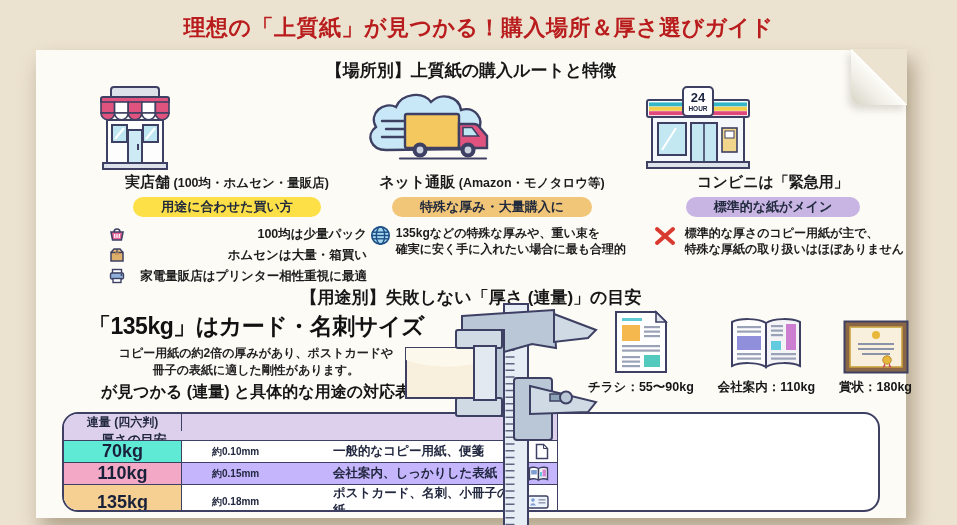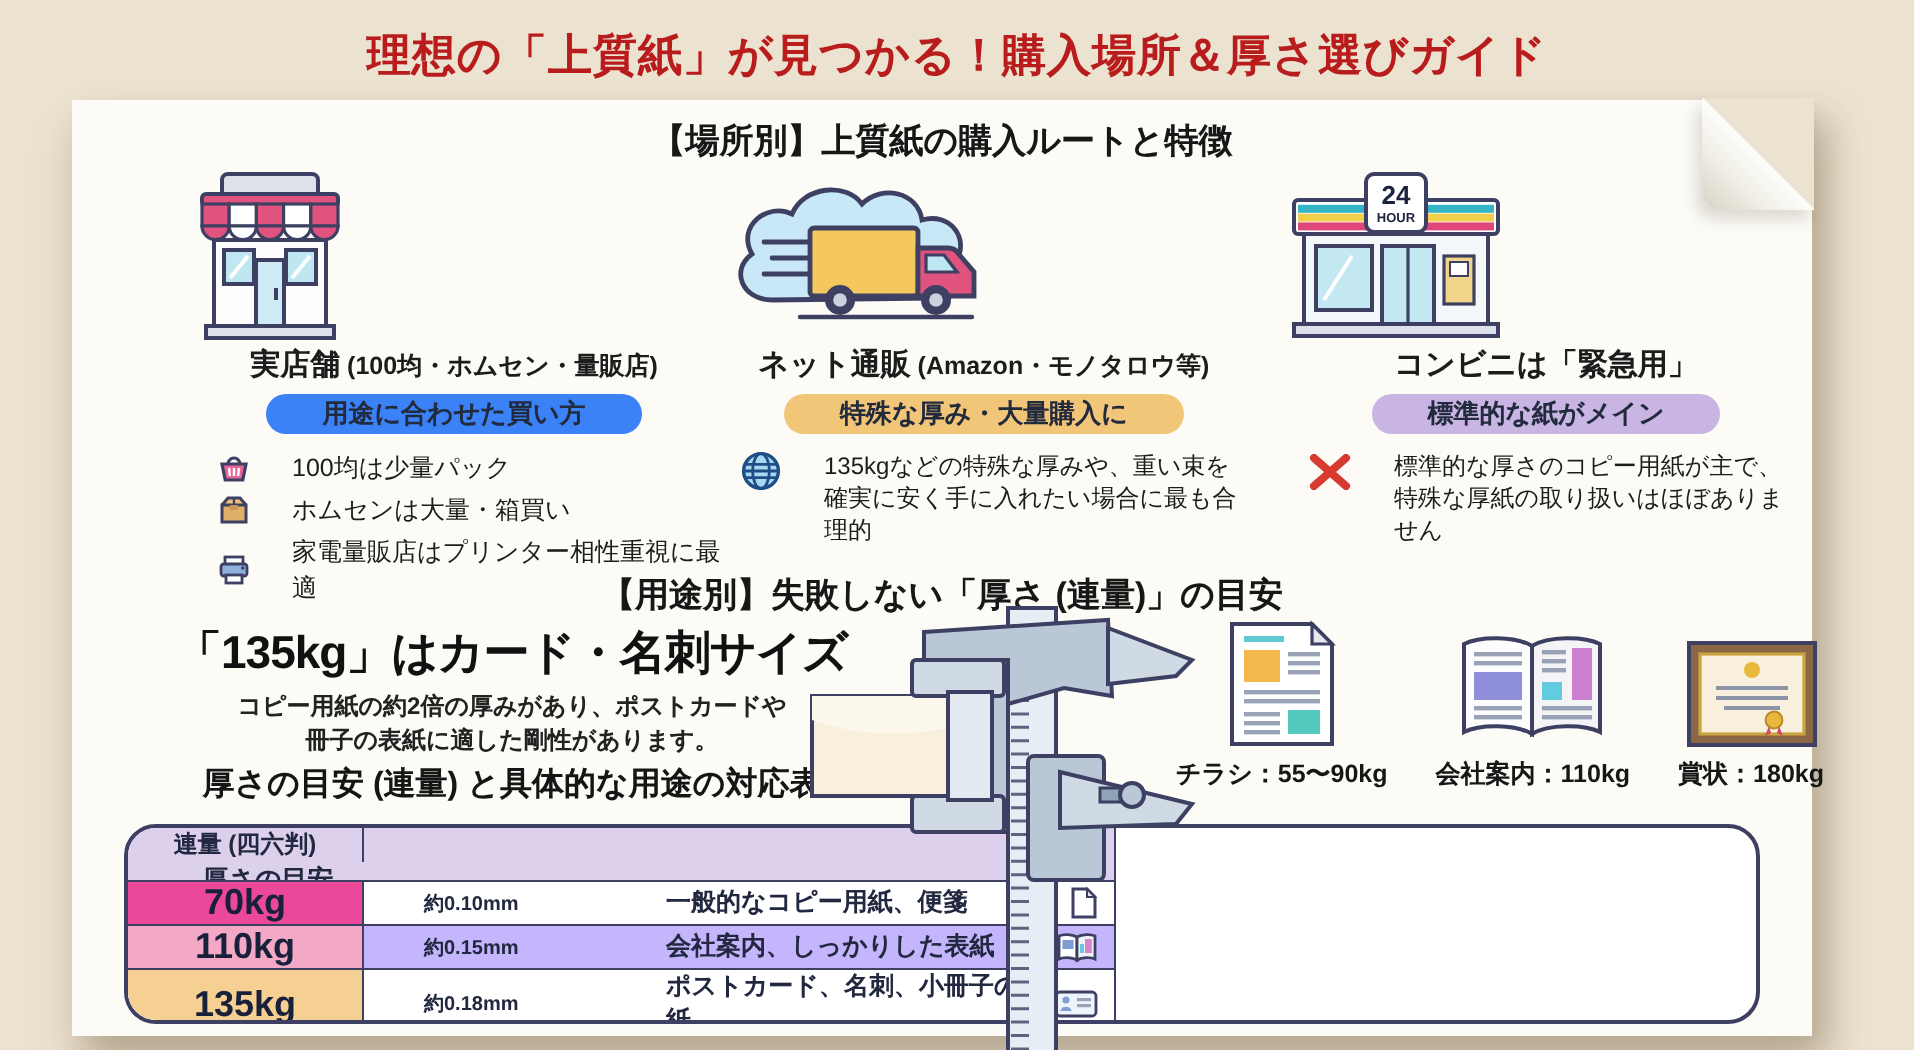--- a/index.html
+++ b/index.html
@@ -28,26 +28,26 @@
 
   .col { position:absolute; top:34px; text-align:center; }
   .col1 { left:51px;  width:280px; }
   .col2 { left:322px; width:268px; }
   .col3 { left:606px; width:262px; }
   .icon-area { height:86px; display:flex; align-items:flex-end; justify-content:flex-start; }
   .col-title { margin-top:3px; font-size:15px; font-weight:bold; white-space:nowrap; }
   .col-title .note { font-size:12.5px; }
   .badge { margin:5px auto 0; width:fit-content; padding:0 28px; height:20px; line-height:20px;
     border-radius:11px; font-size:13px; font-weight:bold; color:#222a3d; white-space:nowrap; }
-  .badge-teal   { background:#3b82f6; }
+  .badge-teal   { background:#fde047; }
   .badge-orange { background:#f2c678; }
   .badge-purple { background:#c8b5e4; }
   .bullets { margin-top:8px; text-align:left; }
-  .bullet { display:flex; align-items:center; gap:21px; margin:3px 0 3px 22px;
-    font-size:12.5px; font-weight:normal; line-height:18px; }
+  .bullet { display:flex; align-items:center; gap:2px; margin:3px 0 3px 22px;
+    font-size:12.5px; font-weight:bold; line-height:18px;justify-content:space-between; }
   .bullet-2line { align-items:flex-start; margin-left:12px; }
   .bullet-2line .b-text { font-size:12px; line-height:16px; }
   .b-icon { flex:0 0 auto; }
 
   .callout-title { position:absolute; left:18px; top:261px; width:404px; text-align:center;
     font-size:23px; font-weight:bold; letter-spacing:-.5px; color:#111; }
   .callout-sub { position:absolute; left:38px; top:295px; width:364px; text-align:center;
     font-size:12px; font-weight:bold; line-height:16.5px; color:#222; }
   .table-title { position:absolute; left:28px; top:332px; width:384px; text-align:center;
     font-size:16px; font-weight:bold; color:#151515; }
@@ -65,21 +65,21 @@
   .t-row { display:flex; flex:1; border-top:1.6px solid #3e4063; background:#fff; }
   .t-row.pink { background:#c4b5fd; }
   .c { display:flex; align-items:center; }
   .c.w { width:118px; justify-content:center; border-right:1.6px solid #3e4063;
          font-weight:bold; font-size:18px; color:#19213a; }
   .t-head .c.w { font-size:12px; color:#22283f; }
   .c.t { width:140px; padding-left:30px; font-weight:bold; font-size:10px; color:#22283f; }
   .t-head .c.t { font-size:13px; padding-left:0; justify-content:center; }
   .c.u { flex:1; padding-left:11px; padding-right:8px; font-weight:bold; font-size:12.5px; color:#22283f; }
   .t-head .c.u { justify-content:center; padding:0; font-size:13px; }
-  .cell-teal   { background:#ec4899;text-align:right; }
+  .cell-teal   { background:#5eead4;text-align:right; }
   .cell-pink   { background:#f3a8c5; }
   .cell-orange { background:#f6cf92; }
   .u-icon { margin-left:auto; flex:0 0 auto; }
 
   .caliper { position:absolute; left:368px; top:252px; }
 </style>
 </head>
 <body>
 
 <div class="canvas">
@@ -223,21 +223,21 @@
       </div>
     </div>
 
     <div class="sec-heading sec2-heading">【用途別】失敗しない「厚さ (連量)」の目安</div>
 
     <div class="callout-title">「135kg」はカード・名刺サイズ</div>
     <div class="callout-sub">
       <div>コピー用紙の約2倍の厚みがあり、ポストカードや</div>
       <div>冊子の表紙に適した剛性があります。</div>
     </div>
-    <div class="table-title">厚さの目安 (連量) と具体的な用途の対応表</div>
+    <div class="table-title">が見つかる (連量) と具体的な用途の対応表</div>
 
     <div class="examples">
       <div class="example">
         <div class="icon-holder">
           <svg width="54" height="64" viewBox="0 0 54 64">
             <path d="M2 2 h40 l10 10 v50 h-50 Z" fill="#ffffff" stroke="#3e4063" stroke-width="2"></path>
             <path d="M42 2 l10 10 h-10 Z" fill="#e3e7ef" stroke="#3e4063" stroke-width="1.6"></path>
             <rect x="8" y="8" width="20" height="3" fill="#5fc9d4"></rect>
             <rect x="8" y="15" width="18" height="16" fill="#f4b84e"></rect>
             <rect x="30" y="16" width="16" height="2.2" fill="#9aa2b8"></rect>

